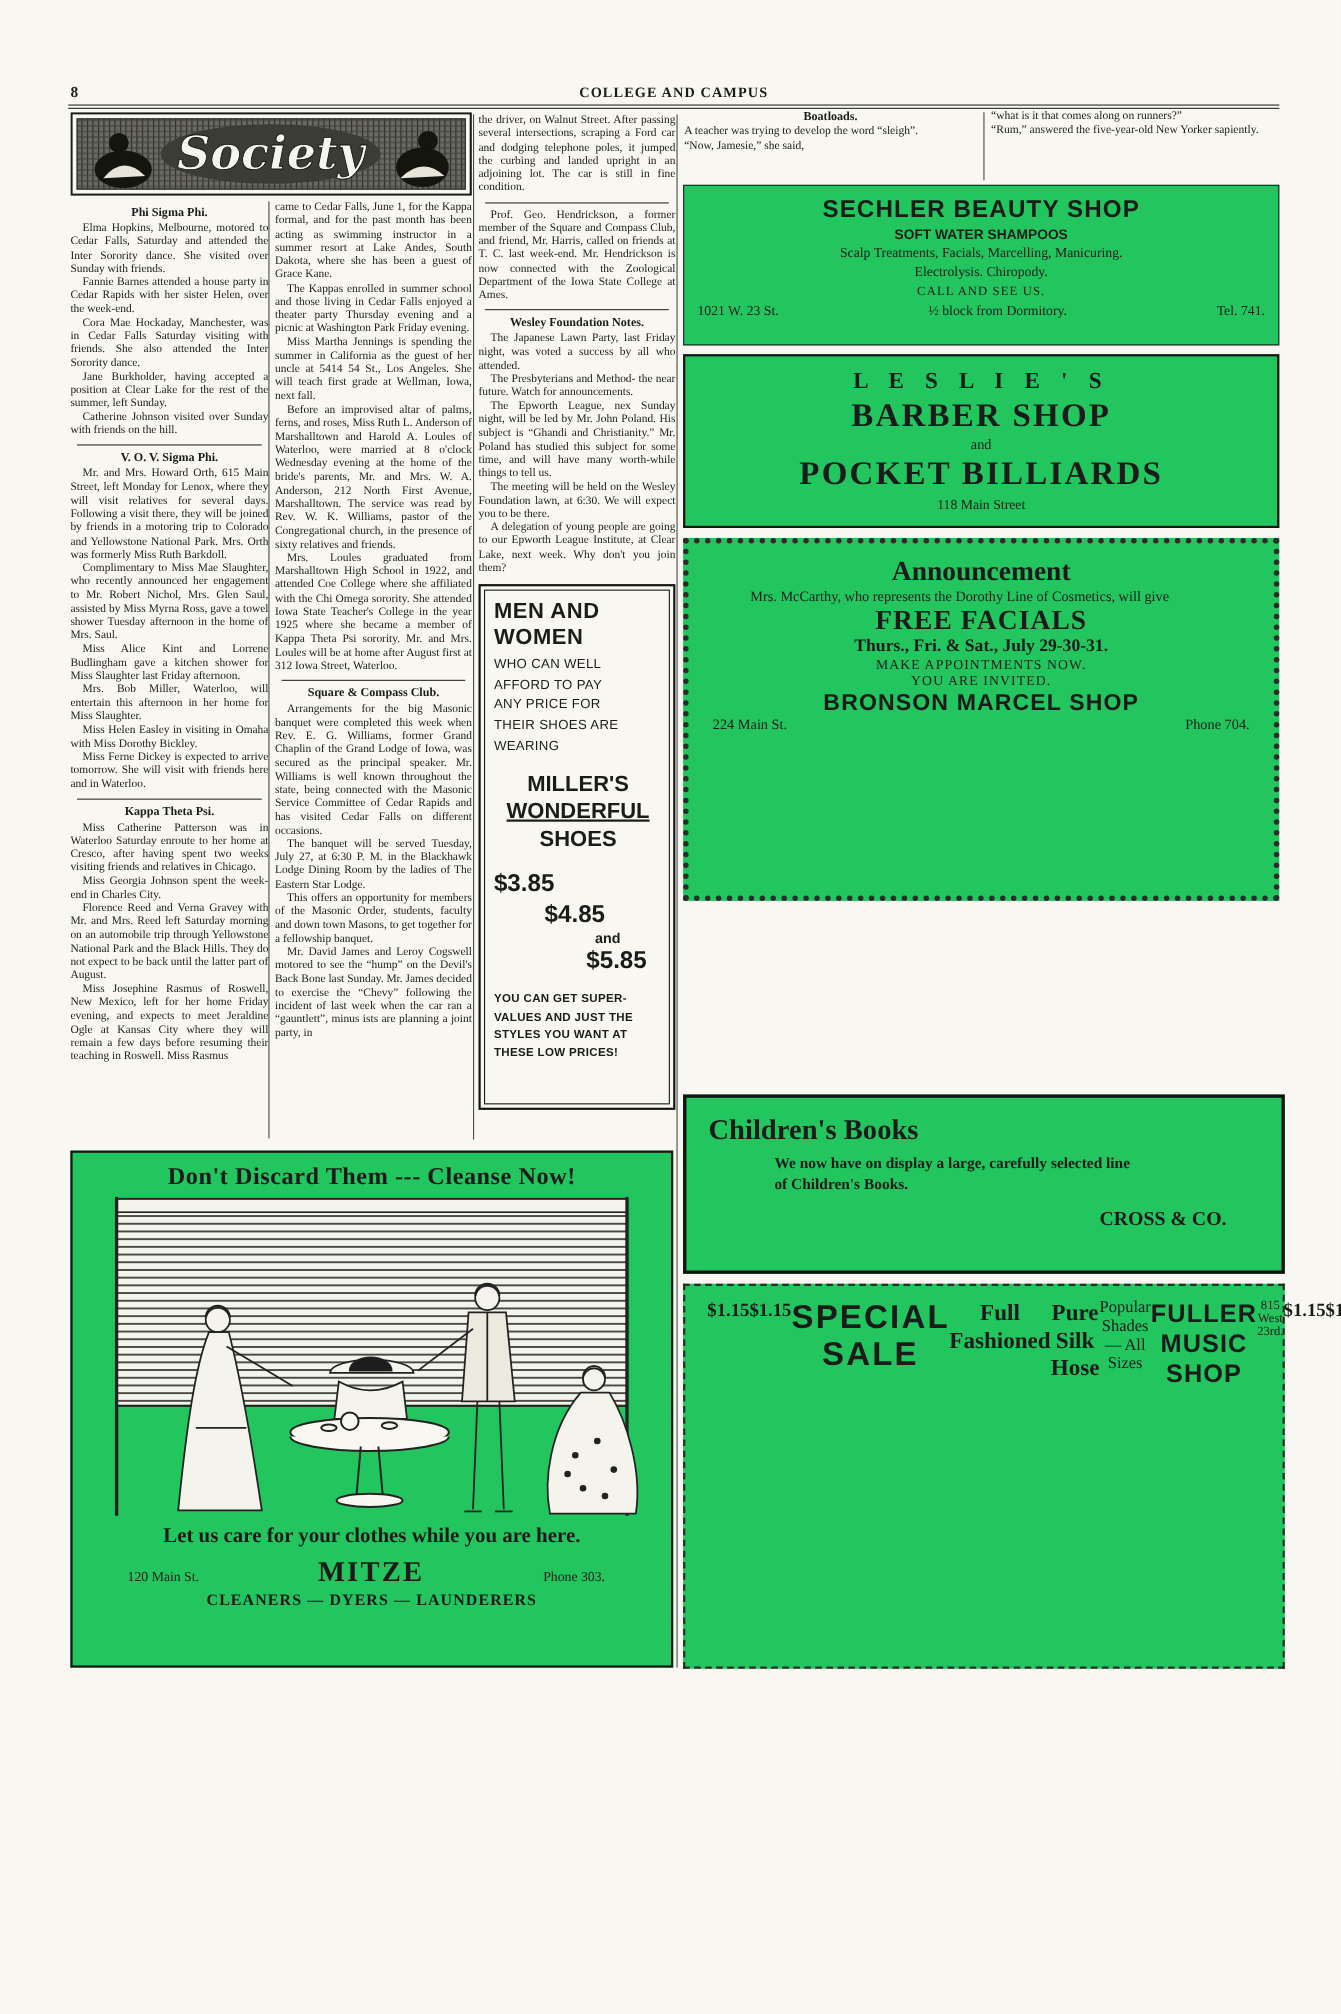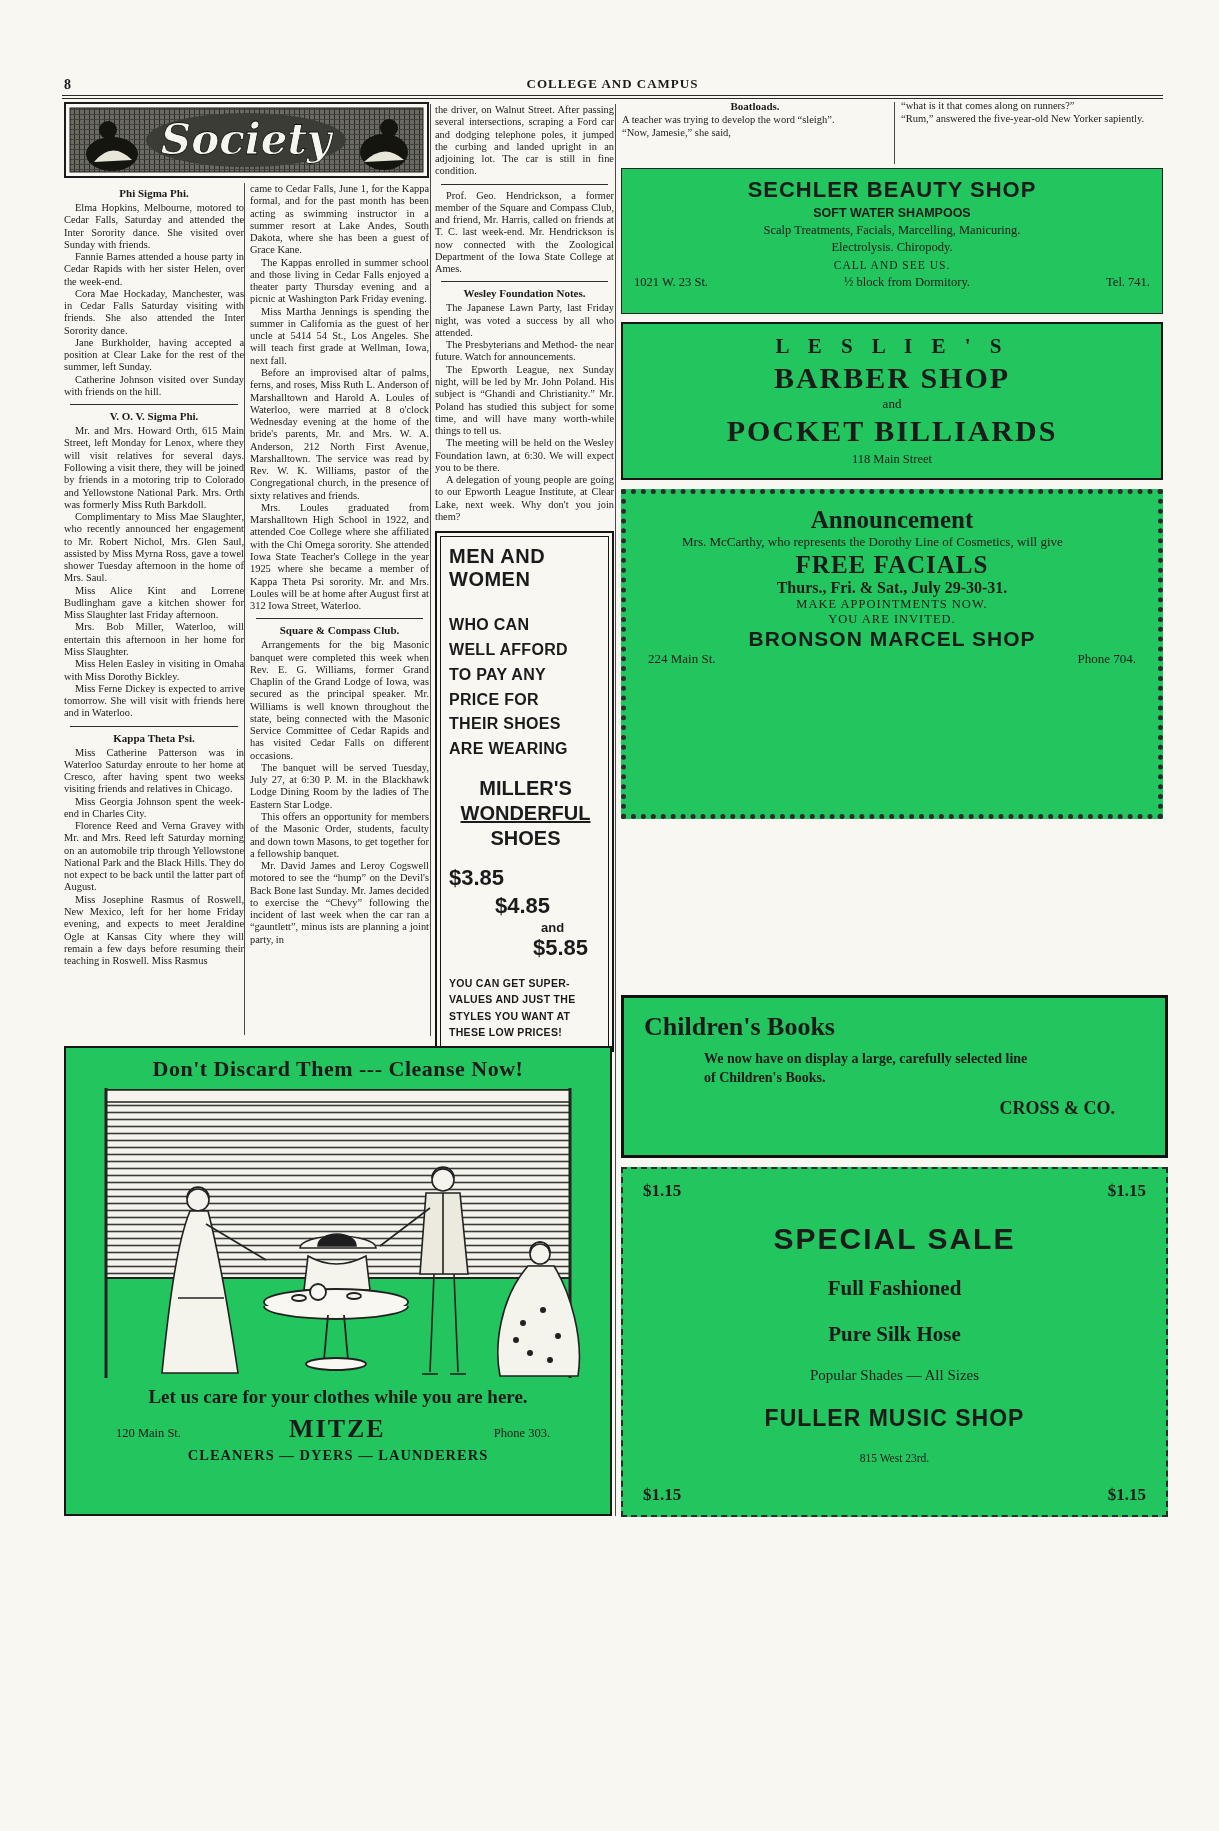--- a/index.html
+++ b/index.html
@@ -77,33 +77,33 @@
   .mack .l { font-size:14.5px; font-weight:bold; margin-top:16px; }
   .mack .foot { font-size:13px; margin-top:20px; }
 
   
   .childrens { padding:14px 20px 8px; }
   .childrens .t { font-size:26px; font-weight:bold; }
   .childrens .body { font-size:14px; font-weight:bold; width:330px; margin:8px 0 0 60px; line-height:1.35; }
   .childrens .sig { text-align:right; font-size:18px; font-weight:bold; margin:10px 30px 0 0; }
 
   
-  .special { padding:12px 20px 10px; display:flex; flex-direction:column; justify-content:space-between; }
+  .special { padding:12px 20px 10px; display:flex; justify-content:space-between; }
   .special .price { font-size:17px; font-weight:bold; }
   .special .t { text-align:center; font-family:"Liberation Sans",sans-serif; font-weight:bold; font-size:30px; letter-spacing:2px; }
   .special .l { text-align:center; font-size:21px; font-weight:bold; }
   .special .l3 { text-align:center; font-size:15px; }
   .special .shop { text-align:center; font-family:"Liberation Sans",sans-serif; font-weight:bold; font-size:23px; letter-spacing:1px; }
   .special .addr { text-align:center; font-size:11.5px; }
 
   
   .miller { position:relative; margin-top:8px; border:2px solid #141414; padding:12px 10px 10px 12px; min-height:478px; text-align:left; font-family:"Liberation Sans",sans-serif; }
   .miller p, .miller div { text-indent:0; }
   .miller .h { font-weight:bold; font-size:20px; line-height:1.15; letter-spacing:0.5px; }
-  .miller .sub { font-weight:bold; font-size:16px; line-height:1.55; margin-top:22px; width:120px; letter-spacing:0.3px; }
+  .miller .sub { font-weight:normal; font-size:12px; line-height:1.55; margin-top:3px; width:120px; letter-spacing:0.3px; }
   .miller .brand { text-align:center; font-weight:bold; font-size:20px; line-height:1.25; margin-top:14px; }
   .miller .p1 { font-weight:bold; font-size:22px; margin-top:14px; }
   .miller .p2 { font-weight:bold; font-size:22px; padding-left:46px; margin-top:2px; }
   .miller .andw { font-weight:bold; font-size:13px; padding-left:92px; margin-top:1px; }
   .miller .p3 { font-weight:bold; font-size:22px; text-align:right; padding-right:14px; }
   .miller .foot { font-weight:bold; font-size:10.5px; line-height:1.55; margin-top:14px; width:130px; letter-spacing:0.3px; }
 
   
   .mitze { text-align:center; padding-top:8px; }
   .mitze .head { font-size:22px; font-weight:bold; letter-spacing:0.5px; }

